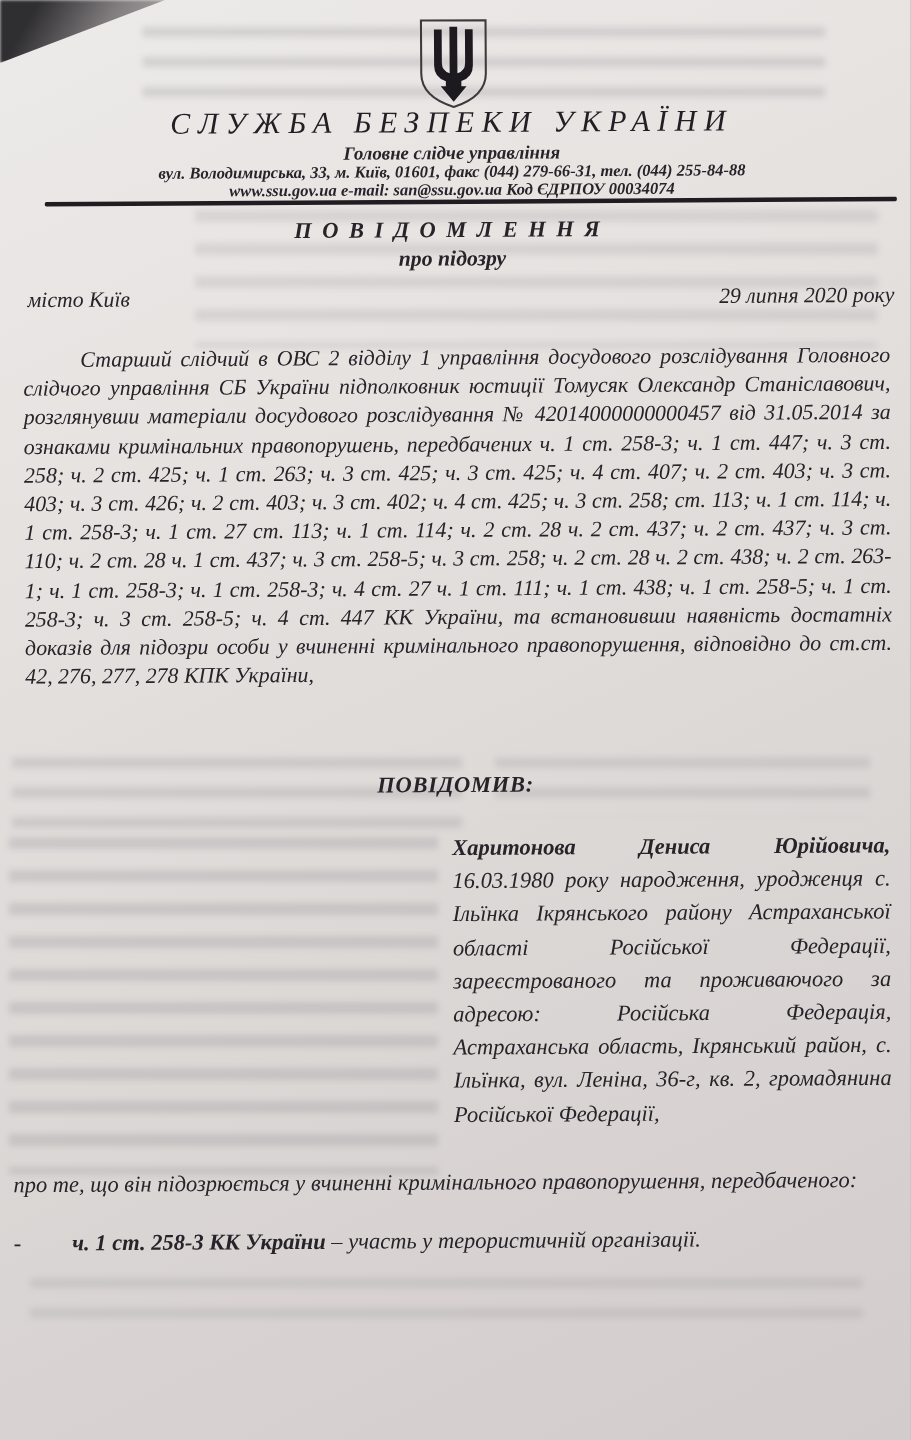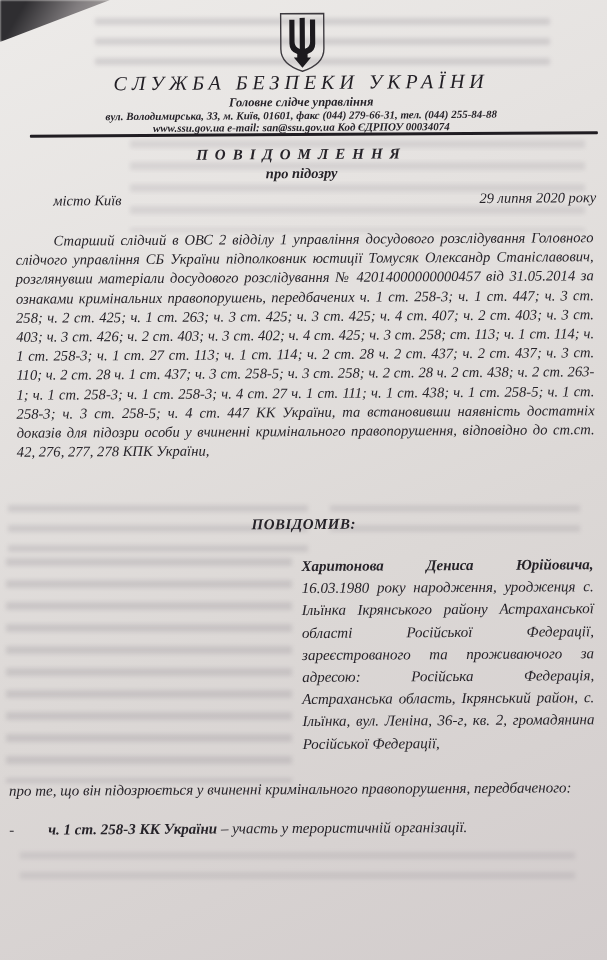--- a/index.html
+++ b/index.html
@@ -42,21 +42,21 @@
   .contact{position:absolute;left:0;top:121px;width:607px;text-align:center;font-weight:bold;font-size:11px;}
   .rule{position:absolute;left:32px;top:133px;width:568px;height:3px;background:#201d22;border-radius:1px;}
 
   .title-main{
     position:absolute;left:0;top:146px;width:607px;text-align:center;
     font-weight:bold;font-size:15px;letter-spacing:7px;
   }
   .title-sub{position:absolute;left:0;top:165px;width:607px;text-align:center;font-weight:bold;font-size:14.5px;}
 
   .meta{position:absolute;left:20px;top:191px;width:578px;font-size:14.5px;}
-  .meta .city{float:left;margin-left:35px;}
+  .meta .city{float:left;}
   .meta .date{float:right;}
 
   .intro{
     position:absolute;left:17px;top:230px;width:578px;
     font-size:14.6px;line-height:19.2px;text-align:justify;text-indent:38px;margin:0;
   }
   .heading{
     position:absolute;left:0;top:516px;width:607px;text-align:center;
     font-weight:bold;font-size:15px;margin:0;letter-spacing:.5px;
   }

